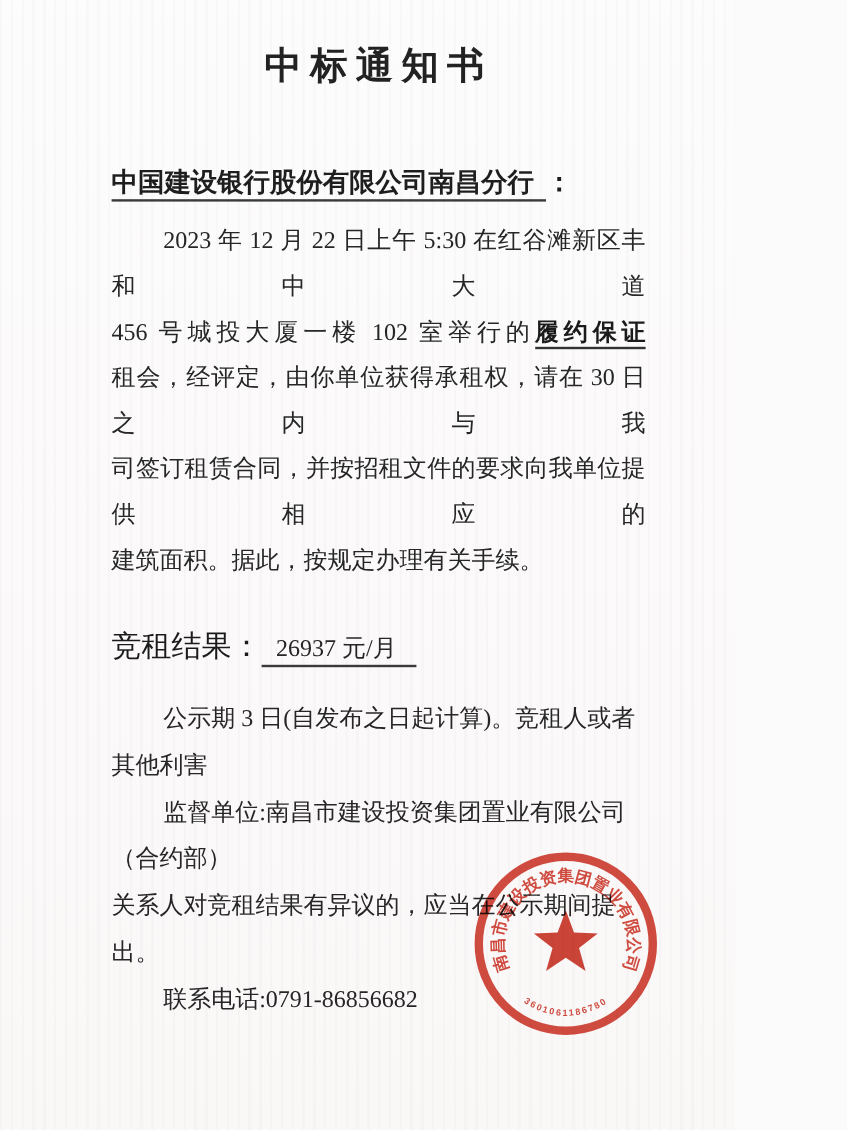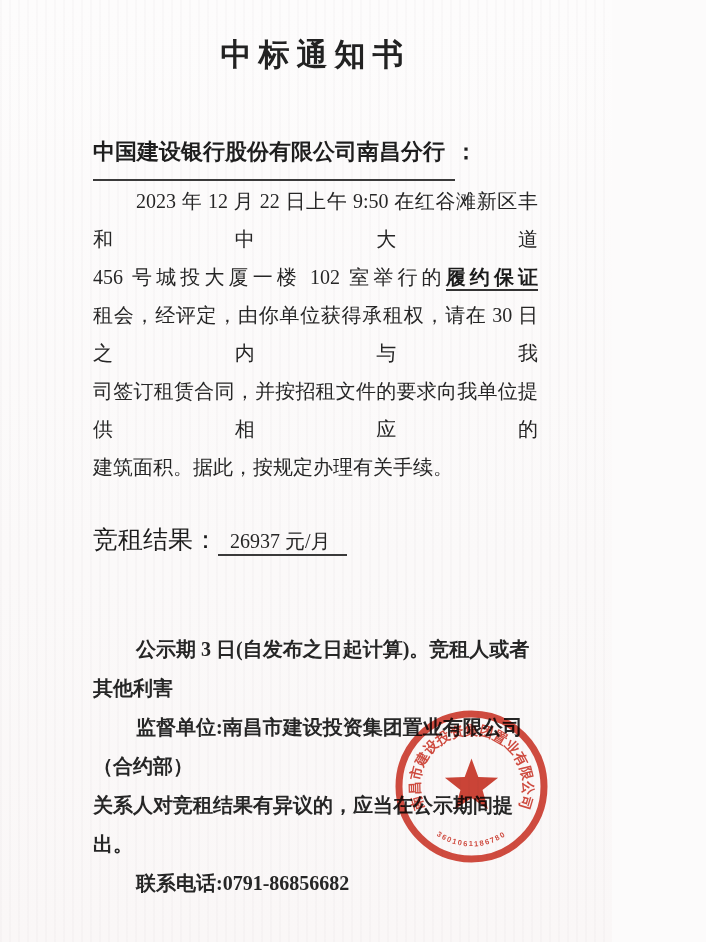--- a/index.html
+++ b/index.html
@@ -31,21 +31,21 @@
   .addressee{
     margin-top:58px;
     line-height:28px;
     font-size:22px;
     font-weight:bold;
     color:#1e1e1e;
   }
   .addressee .u{
     border-bottom:2px solid #3a3a3a;
     padding-right:10px;
-    padding-bottom:15px;
+    padding-bottom:2px;
   }
   .para1{margin-top:16px;}
   .para1 .line{
     font-size:20px;
     line-height:38px;
     text-align:justify;
     text-align-last:justify;
   }
   .para1 .line.last{text-align-last:left;}
   .ind{text-indent:43px;}
@@ -58,21 +58,21 @@
   .result-line{
     margin-top:39px;
     line-height:30px;
     font-size:20px;
   }
   .result-label{font-weight:normal;font-size:25px;color:#1b1b1b;}
   .result-value{
     border-bottom:2px solid #3a3a3a;
     padding:0 16px 2px 12px;
   }
-  .para2{margin-top:74px;font-weight:bold;}
+  .para2{margin-top:24px;}
   .para2 .line{
     font-size:20px;
     line-height:39px;
   }
   .footer{
     margin-top:82px;
     font-size:20px;
     line-height:42px;
   }
   .footer .lessor{margin-left:144px;letter-spacing:1px;}
@@ -89,21 +89,21 @@
 </head>
 <body>
 
 <div class="page">
 
   <div class="doc-title">中标通知书</div>
 
   <div class="addressee"><span class="u">中国建设银行股份有限公司南昌分行</span><span>：</span></div>
 
   <div class="para1">
-    <div class="line ind"><span>2023 年 12 月 22 日上午 9:50 在红谷滩新区丰和中大道</span></div>
+    <div class="line ind"><span>2023 年 12 月 22 日上午 5:30 在红谷滩新区丰和中大道</span></div>
     <div class="line"><span>456 号城投大厦一楼 102 室举行的</span><span class="bu">履约保证</span></div>
     <div class="line"><span>租会，经评定，由你单位获得承租权，请在 30 日之内与我</span></div>
     <div class="line"><span>司签订租赁合同，并按招租文件的要求向我单位提供相应的</span></div>
     <div class="line last"><span>建筑面积。据此，按规定办理有关手续。</span></div>
   </div>
 
   <div class="result-line"><span class="result-label">竞租结果：</span><span class="result-value">26937 元/月</span></div>
 
   <div class="para2">
     <div class="line ind"><span>公示期 3 日(自发布之日起计算)。竞租人或者其他利害</span></div>

